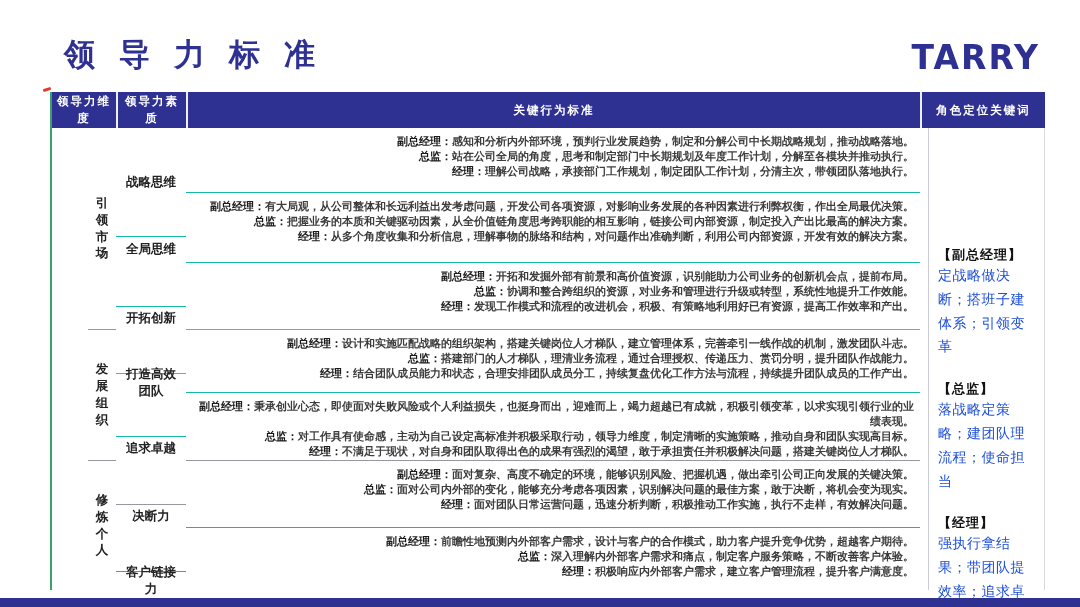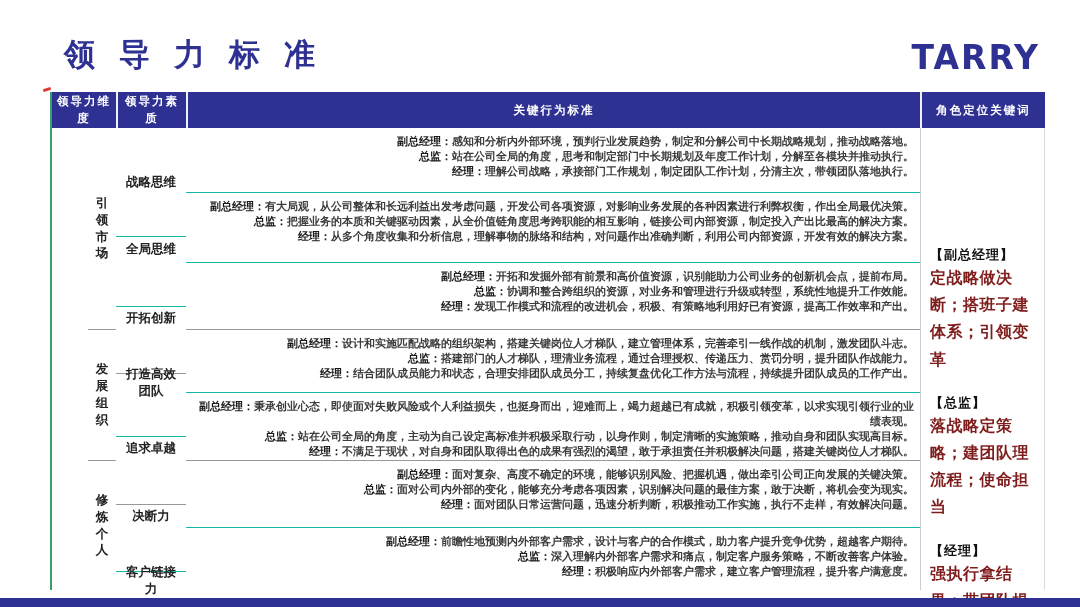--- a/index.html
+++ b/index.html
@@ -49,24 +49,24 @@
     padding:6px 6px 0 9px;
   }
   .bl{margin:0;font-size:11px;line-height:15px;color:#3c3c3c;font-weight:600;text-align:right;}
   .bl .role{font-weight:800;color:#1a1a1a;}
   .sep-light{border-top:1px solid #14b8a6;}
   .sep-dark{border-top:1px solid #97979f;}
   .kw-cell{
     grid-column:4;grid-row:1/8;box-sizing:border-box;
     border-left:1px solid #c9cbd6;border-right:1px solid #d8d8de;
     padding:118px 6px 0 9px;
-    display:flex;flex-direction:column;gap:21px;
+    display:flex;flex-direction:column;gap:21px;margin-left:8px;
   }
   .kw-role{font-weight:800;font-size:13px;color:#111;letter-spacing:1px;}
-  .kw-text{font-weight:700;font-size:16px;color:#7f1d1d;line-height:1.7;letter-spacing:0.5px;}
+  .kw-text{font-weight:400;font-size:14px;color:#1d4ed8;line-height:1.7;letter-spacing:0.5px;}
   .bottom-bar{
     position:absolute;left:0;top:598px;width:1080px;height:9px;background:#2e3192;
   }
 </style>
 </head>
 <body>
 
 <h1 class="title">领导力标准</h1>
 <div class="logo">TARRY</div>
 <div class="red-tick"></div>
@@ -109,21 +109,21 @@
     <div class="q-cell sep-dark" style="grid-row:4">打造高效团队</div>
     <div class="b-cell sep-dark" style="grid-row:4">
       <p class="bl"><span class="role">副总经理：</span><span>设计和实施匹配战略的组织架构，搭建关键岗位人才梯队，建立管理体系，完善牵引一线作战的机制，激发团队斗志。</span></p>
       <p class="bl"><span class="role">总监：</span><span>搭建部门的人才梯队，理清业务流程，通过合理授权、传递压力、赏罚分明，提升团队作战能力。</span></p>
       <p class="bl"><span class="role">经理：</span><span>结合团队成员能力和状态，合理安排团队成员分工，持续复盘优化工作方法与流程，持续提升团队成员的工作产出。</span></p>
     </div>
 
     <div class="q-cell sep-light" style="grid-row:5">追求卓越</div>
     <div class="b-cell sep-light" style="grid-row:5">
       <p class="bl"><span class="role">副总经理：</span><span>秉承创业心态，即使面对失败风险或个人利益损失，也挺身而出，迎难而上，竭力超越已有成就，积极引领变革，以求实现引领行业的业绩表现。</span></p>
-      <p class="bl"><span class="role">总监：</span><span>站在公司全局的角度，主动为自己设定高标准并积极采取行动，以身作则，制定清晰的实施策略，推动自身和团队实现高目标。</span></p>
+      <p class="bl"><span class="role">总监：</span><span>对工作具有使命感，主动为自己设定高标准并积极采取行动，领导力维度，制定清晰的实施策略，推动自身和团队实现高目标。</span></p>
       <p class="bl"><span class="role">经理：</span><span>不满足于现状，对自身和团队取得出色的成果有强烈的渴望，敢于承担责任并积极解决问题，搭建关键岗位人才梯队。</span></p>
     </div>
 
     <div class="q-cell sep-dark" style="grid-row:6">决断力</div>
     <div class="b-cell sep-dark" style="grid-row:6">
       <p class="bl"><span class="role">副总经理：</span><span>面对复杂、高度不确定的环境，能够识别风险、把握机遇，做出牵引公司正向发展的关键决策。</span></p>
       <p class="bl"><span class="role">总监：</span><span>面对公司内外部的变化，能够充分考虑各项因素，识别解决问题的最佳方案，敢于决断，将机会变为现实。</span></p>
       <p class="bl"><span class="role">经理：</span><span>面对团队日常运营问题，迅速分析判断，积极推动工作实施，执行不走样，有效解决问题。</span></p>
     </div>
 

